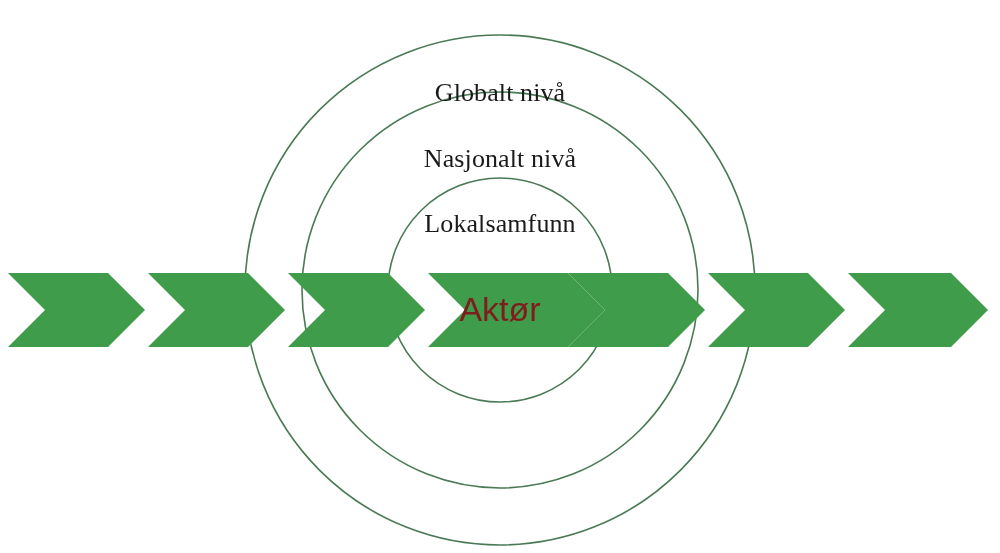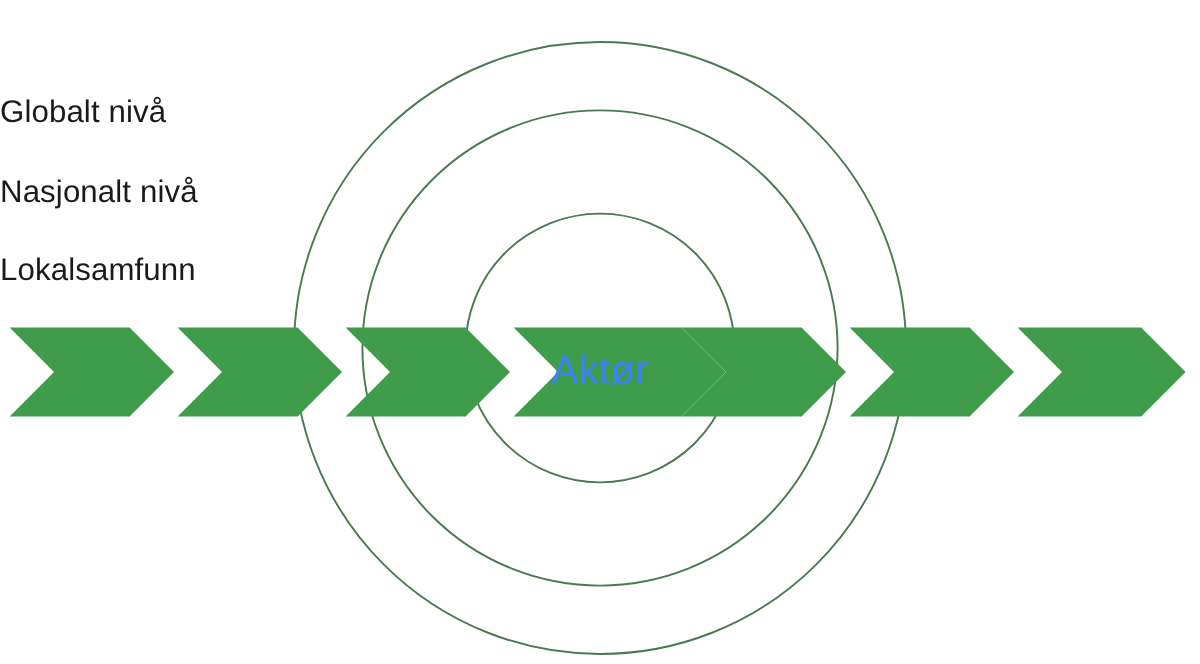--- a/index.html
+++ b/index.html
@@ -22,39 +22,40 @@
     position: absolute;
     left: 0;
     top: 0;
     width: 1000px;
     height: 553px;
     display: block;
   }
   .ring-label {
     position: absolute;
     width: 100%;
-    text-align: left;
+    text-align: center;
     color: #1a1a1a;
     font-size: 26px;
     font-weight: 400;
     letter-spacing: 0.1px;
     white-space: nowrap;
     line-height: 1;
+    font-family: Liberation Serif, serif;
   }
   #label-global  { top: 80px; }
   #label-national{ top: 146px; }
   #label-local   { top: 211px; }
 
   #actor-label {
     position: absolute;
     left: 0;
     top: 292px;
     width: 1000px;
     text-align: center;
-    color: #3b82f6;
+    color: #7f1d1d;
     font-size: 34px;
     font-weight: 400;
     line-height: 1;
     white-space: nowrap;
   }
 </style>
 </head>
 <body>
 
 <div id="canvas">

